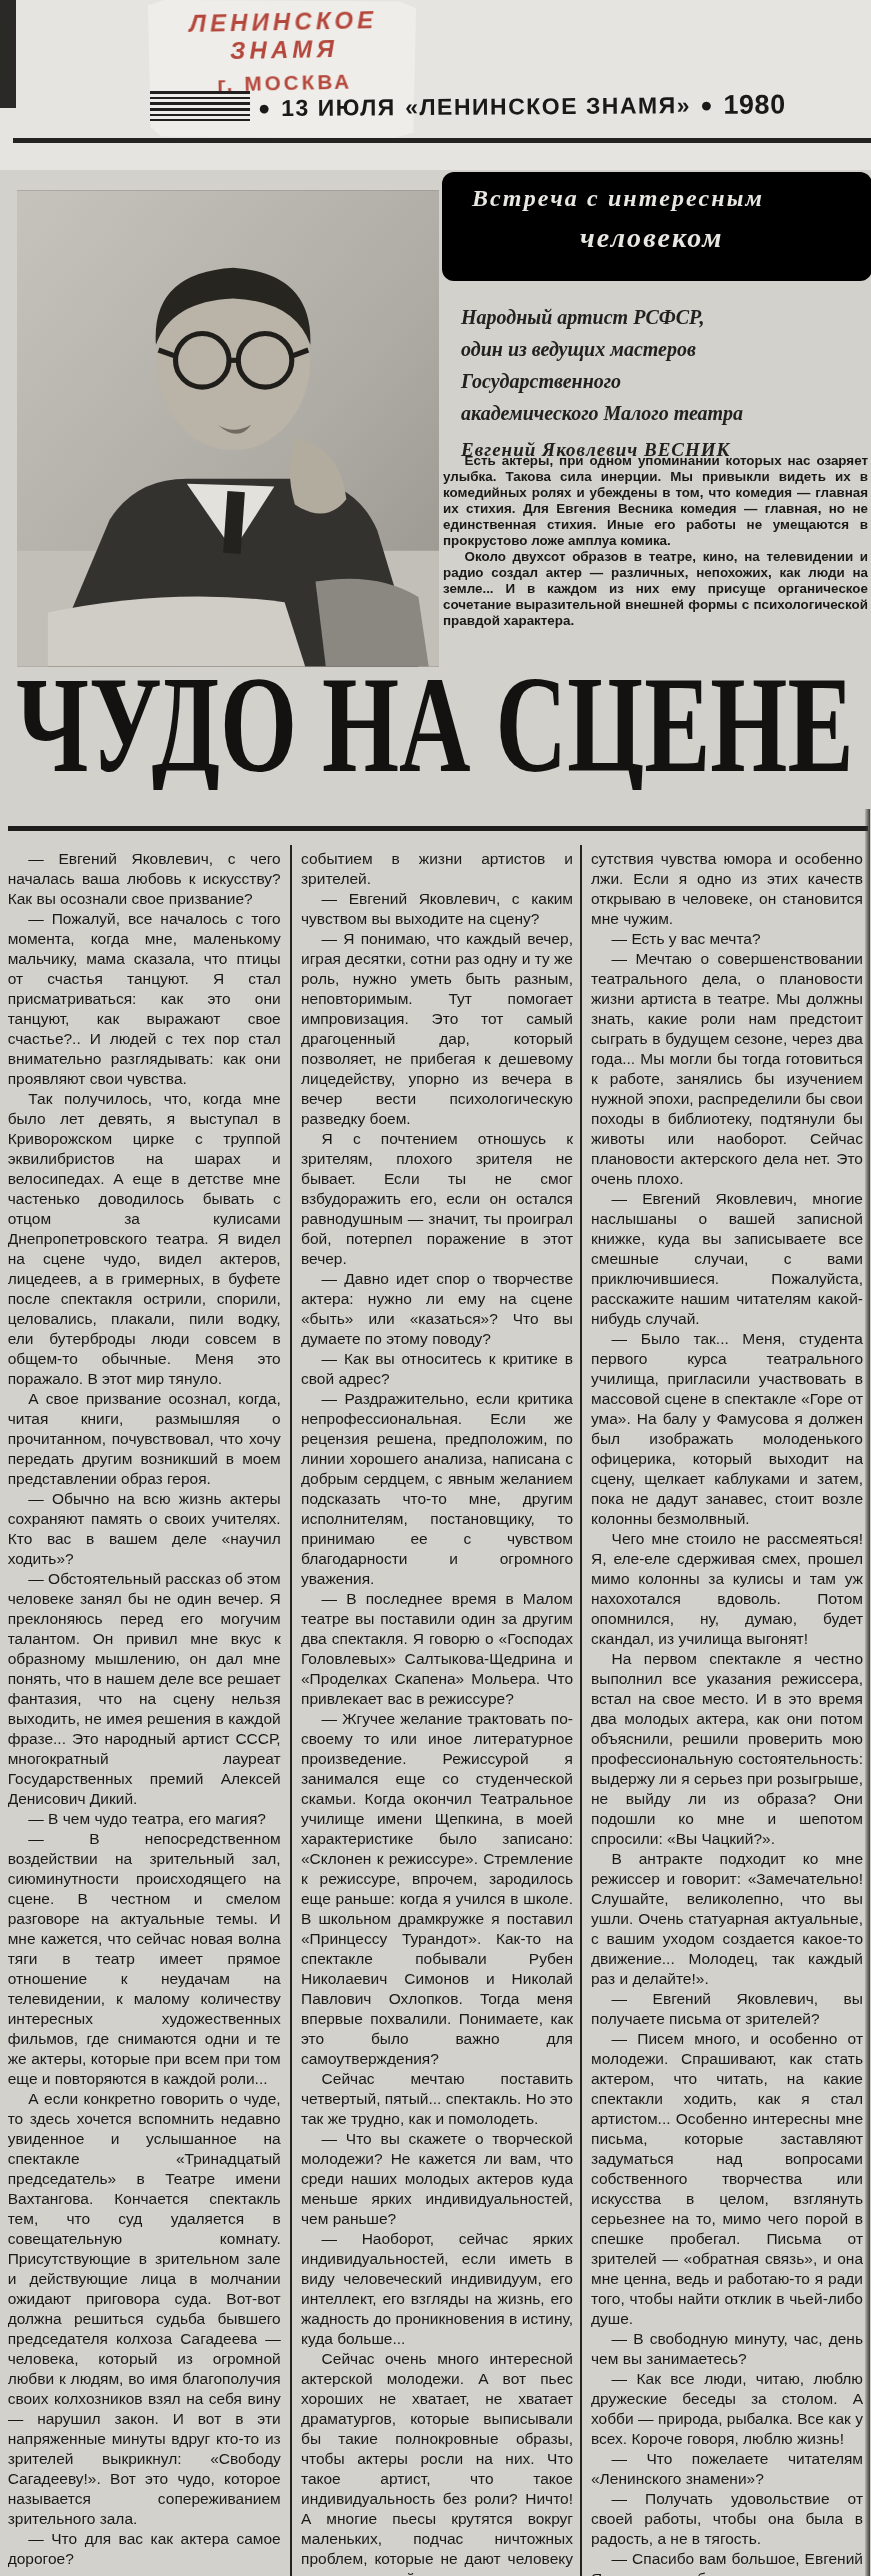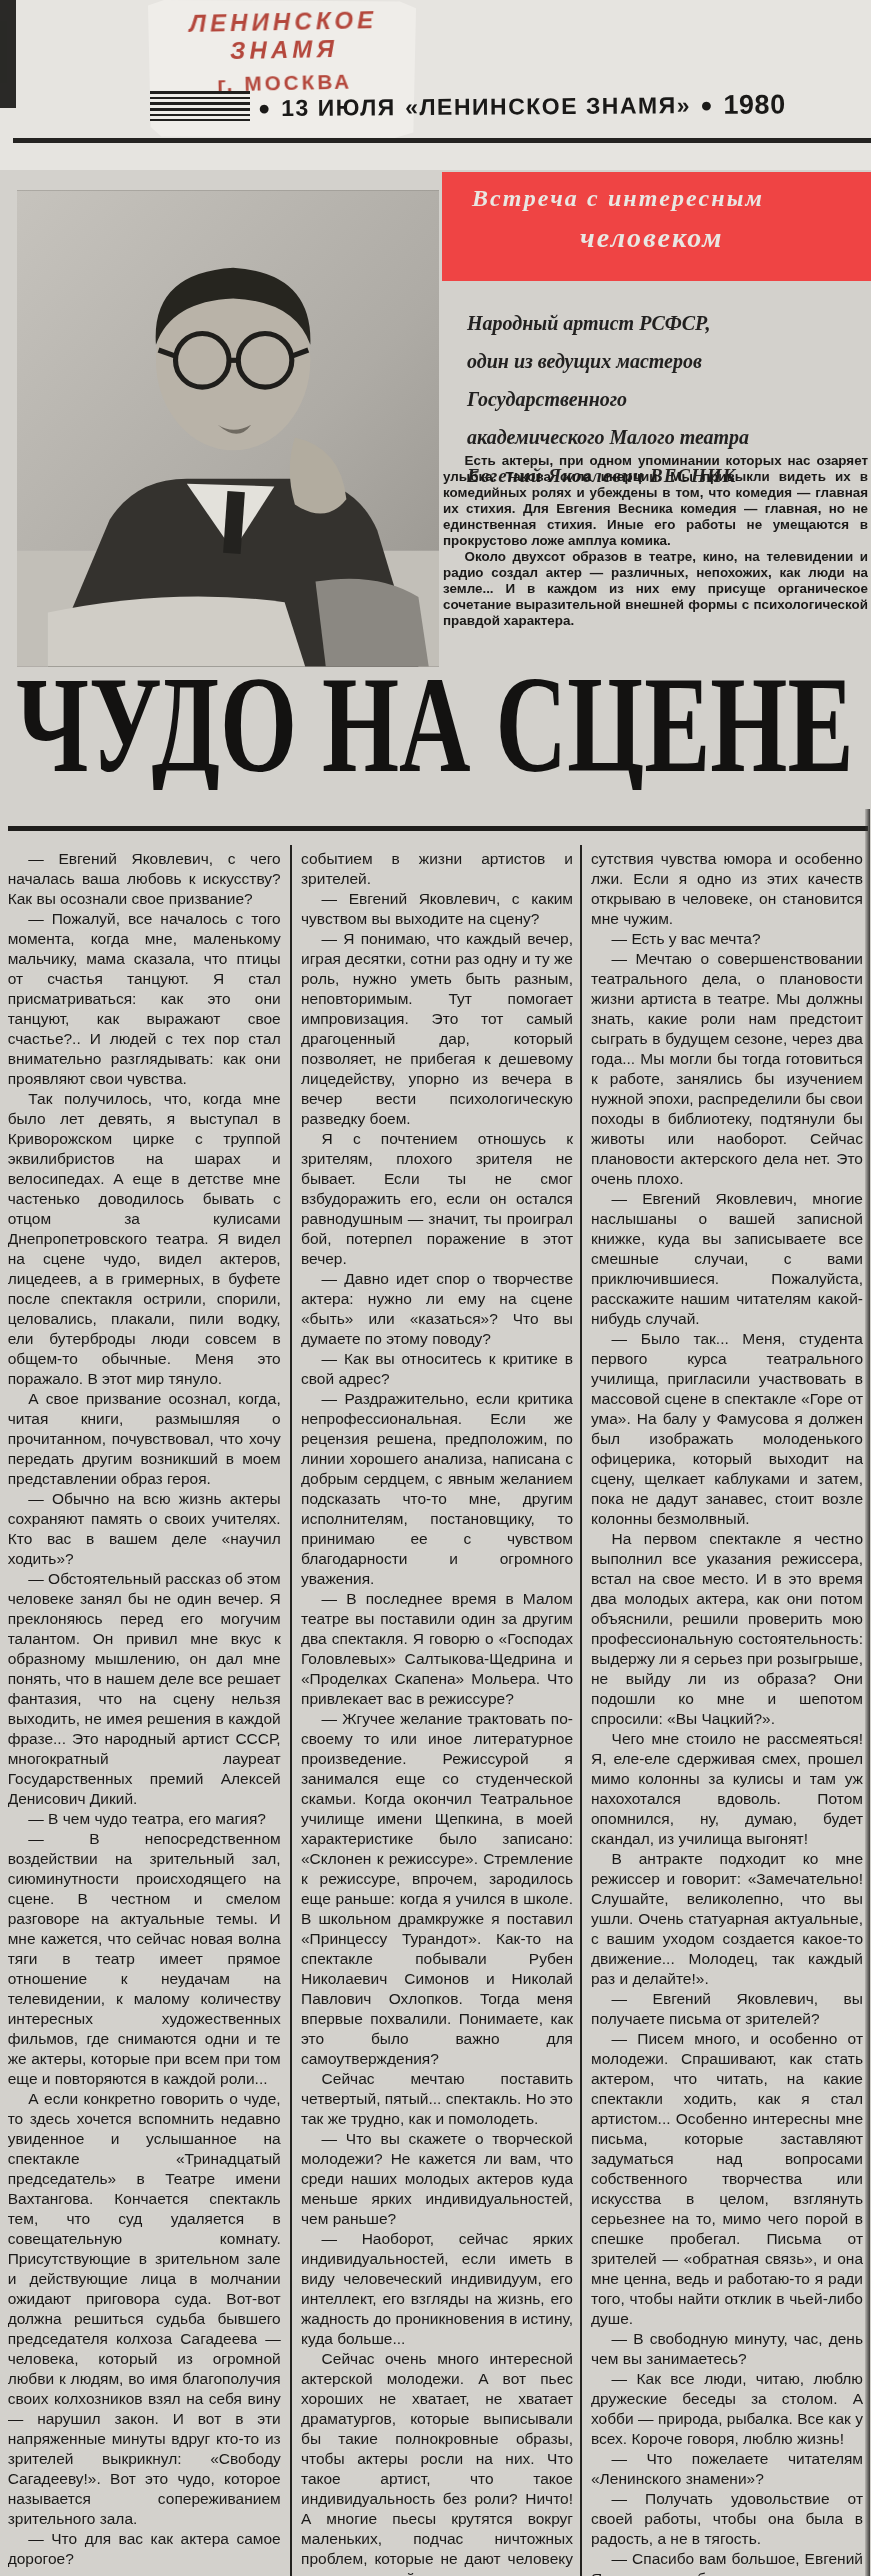--- a/index.html
+++ b/index.html
@@ -21,28 +21,28 @@
   .dateline{position:absolute;left:258px;top:88px;width:608px;height:36px;
         font-weight:bold;font-size:23px;letter-spacing:1.5px;white-space:nowrap;
         display:flex;align-items:center;gap:9.3px;transform:rotate(-.4deg);}
   .dateline .dot{font-size:20.6px;}
   .dateline .yr{font-size:27px;letter-spacing:0.5px;}
   .rule-top{position:absolute;left:13px;top:138px;width:859px;height:4.6px;background:#242321;}
   
   .photo{position:absolute;left:16.5px;top:190px;width:422px;height:477px;background:#b5b2ac;
         box-shadow:inset 0 0 0 1px #8f8c86;}
   
-  .rubric{position:absolute;left:442px;top:172px;width:430px;height:109px;background:#ef4444;
-        color:#e9e7e2;font-family:"Liberation Serif",serif;font-style:italic;font-weight:bold;}
+  .rubric{position:absolute;left:442px;top:172px;width:430px;height:109px;background:#000000;
+        color:#e9e7e2;font-family:"Liberation Serif",serif;font-style:italic;font-weight:bold;border-radius:12px;}
   .rubric .r1{font-size:24px;padding:13.4px 0 0 30px;letter-spacing:2.1px;}
   .rubric .r2{font-size:28px;padding:9.3px 0 0 138px;letter-spacing:2.1px;}
   
   .intro{position:absolute;left:457px;top:299px;width:407px;
         font-family:"Liberation Serif",serif;font-style:italic;font-weight:bold;color:#222120;}
-  .intro p{margin:10px;}
+  .intro p{margin:4px;}
   .intro p.iline{font-size:20px;line-height:28px;}
   .intro p.iname{font-size:19px;line-height:30px;margin-top:8.2px;letter-spacing:1px;}
   
   .lead{position:absolute;left:443px;top:453px;width:425px;height:225px;overflow:hidden;
         font-weight:bold;font-size:13.4px;line-height:16px;text-align:justify;}
   .lead p{margin:0;text-indent:21.6px;}
   
   .headline{position:absolute;left:11.3px;top:640px;width:850px;height:150px;}
   
   .rule-mid{position:absolute;left:7.7px;top:826px;width:860px;height:5.2px;background:#1e1d1b;}
@@ -171,22 +171,22 @@
       <p class="a">Сейчас очень много интересной актерской молодежи. А вот пьес хороших не хватает, не хватает драматургов, которые выписывали бы такие полнокровные образы, чтобы актеры росли на них. Что такое артист, что такое индивидуальность без роли? Ничто! А многие пьесы крутятся вокруг маленьких, подчас ничтожных проблем, которые не дают человеку выразить свой темперамент, свое понимание жизни, свое отношение к ней, свою гражданскую суть.</p>
     </div>
   <div class="colrule cr2"></div>
   <div class="textcol col3">
     <div>
         <p class="cont">сутствия чувства юмора и особенно лжи. Если я одно из этих качеств открываю в человеке, он становится мне чужим.</p>
         <p class="q">— Есть у вас мечта?</p>
         <p class="a">— Мечтаю о совершенствовании театрального дела, о плановости жизни артиста в театре. Мы должны знать, какие роли нам предстоит сыграть в будущем сезоне, через два года... Мы могли бы тогда готовиться к работе, занялись бы изучением нужной эпохи, распределили бы свои походы в библиотеку, подтянули бы животы или наоборот. Сейчас плановости актерского дела нет. Это очень плохо.</p>
         <p class="q">— Евгений Яковлевич, многие наслышаны о вашей записной книжке, куда вы записываете все смешные случаи, с вами приключившиеся. Пожалуйста, расскажите нашим читателям какой-нибудь случай.</p>
         <p class="a">— Было так... Меня, студента первого курса театрального училища, пригласили участвовать в массовой сцене в спектакле «Горе от ума». На балу у Фамусова я должен был изображать молоденького офицерика, который выходит на сцену, щелкает каблуками и затем, пока не дадут занавес, стоит возле колонны безмолвный.</p>
+        <p class="a">Чего мне стоило не рассмеяться! Я, еле-еле сдерживая смех, прошел мимо колонны за кулисы и там уж нахохотался вдоволь. Потом опомнился, ну, думаю, будет скандал, из училища выгонят!</p>
         <p class="a">На первом спектакле я честно выполнил все указания режиссера, встал на свое место. И в это время два молодых актера, как они потом объяснили, решили проверить мою профессиональную состоятельность: выдержу ли я серьез при розыгрыше, не выйду ли из образа? Они подошли ко мне и шепотом спросили: «Вы Чацкий?».</p>
-        <p class="a">Чего мне стоило не рассмеяться! Я, еле-еле сдерживая смех, прошел мимо колонны за кулисы и там уж нахохотался вдоволь. Потом опомнился, ну, думаю, будет скандал, из училища выгонят!</p>
         <p class="a">В антракте подходит ко мне режиссер и говорит: «Замечательно! Слушайте, великолепно, что вы ушли. Очень статуарная актуальные, с вашим уходом создается какое-то движение... Молодец, так каждый раз и делайте!».</p>
         <p class="q">— Евгений Яковлевич, вы получаете письма от зрителей?</p>
         <p class="a">— Писем много, и особенно от молодежи. Спрашивают, как стать актером, что читать, на какие спектакли ходить, как я стал артистом... Особенно интересны мне письма, которые заставляют задуматься над вопросами собственного творчества или искусства в целом, взглянуть серьезнее на то, мимо чего порой в спешке пробегал. Письма от зрителей — «обратная связь», и она мне ценна, ведь и работаю-то я ради того, чтобы найти отклик в чьей-либо душе.</p>
         <p class="q">— В свободную минуту, час, день чем вы занимаетесь?</p>
         <p class="a">— Как все люди, читаю, люблю дружеские беседы за столом. А хобби — природа, рыбалка. Все как у всех. Короче говоря, люблю жизнь!</p>
         <p class="q">— Что пожелаете читателям «Ленинского знамени»?</p>
         <p class="a">— Получать удовольствие от своей работы, чтобы она была в радость, а не в тягость.</p>
         <p class="q">— Спасибо вам большое, Евгений Яковлевич, за беседу.</p>
       </div>
 

